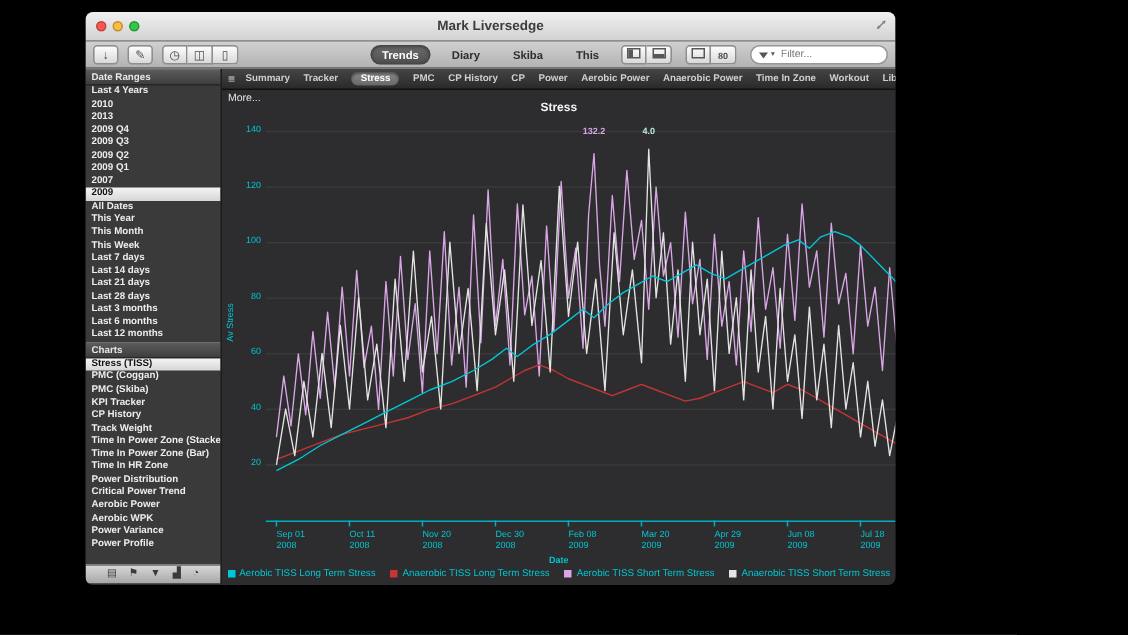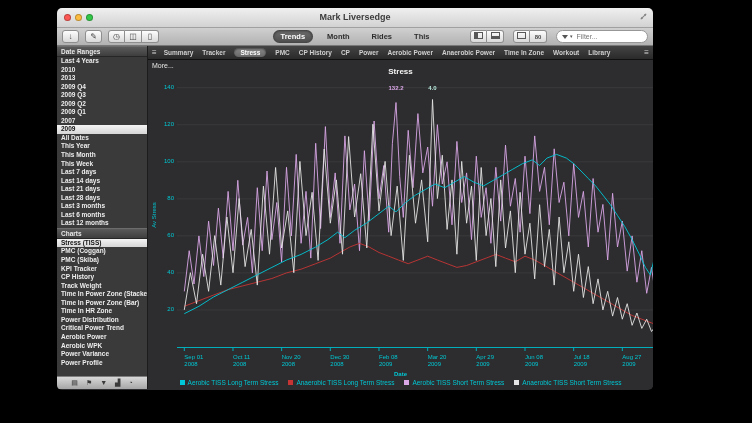--- a/index.html
+++ b/index.html
@@ -1,18 +1,18 @@
 <!DOCTYPE html>
 <html><head>
 <meta charset="utf-8">
 <style>
   html,body{margin:0;padding:0;}
   body{width:752px;height:423px;background:#000;position:relative;overflow:hidden;
        font-family:"Liberation Sans",sans-serif;-webkit-font-smoothing:antialiased;}
-  .window{position:absolute;left:57px;top:8px;width:596px;height:382px;border-radius:5px;
+  .window{position:absolute;left:57px;top:8px;width:540px;height:382px;border-radius:5px;
           overflow:hidden;background:#2d2d2f;box-shadow:0 4px 18px rgba(0,0,0,.9);}
   
   .titlebar{height:20px;background:linear-gradient(#f0f0f0,#d2d2d2);border-bottom:1px solid #a0a0a0;
             position:relative;box-sizing:border-box;}
   .lights{position:absolute;left:7px;top:6px;display:flex;gap:4px;}
   .light{width:7px;height:7px;border-radius:50%;border:0.5px solid rgba(0,0,0,.25);box-sizing:border-box;}
   .title{text-align:center;font-size:9px;font-weight:bold;color:#3c3c3c;line-height:19px;}
   .resize{position:absolute;right:5px;top:4px;width:9px;height:9px;opacity:.65;}
   
   .toolbar{height:18px;background:linear-gradient(#d0d0d0,#b2b2b2);border-bottom:1px solid #787878;
@@ -101,22 +101,22 @@
   <div class="toolbar">
     <span class="tbtn">↓</span>
     <span class="tbtn" style="margin-left:6px">✎</span>
     <span class="tgroup">
       <span class="tbtn">◷</span>
       <span class="tbtn">◫</span>
       <span class="tbtn">▯</span>
     </span>
     <span class="segwrap">
         <span class="seg sel">Trends</span>
-        <span class="seg">Month</span>
-        <span class="seg">Rides</span>
+        <span class="seg">Diary</span>
+        <span class="seg">Skiba</span>
         <span class="seg">This</span>
       </span>
     <span class="rightcluster">
       <span class="tgroup" style="margin-left:0">
         <span class="tbtn"><span class="vicon vleft"></span></span>
         <span class="tbtn"><span class="vicon vbottom"></span></span>
       </span>
       <span class="tgroup" style="margin-left:0">
         <span class="tbtn"><span class="vicon"></span></span>
         <span class="tbtn"><span class="viconlabel">80</span></span>

